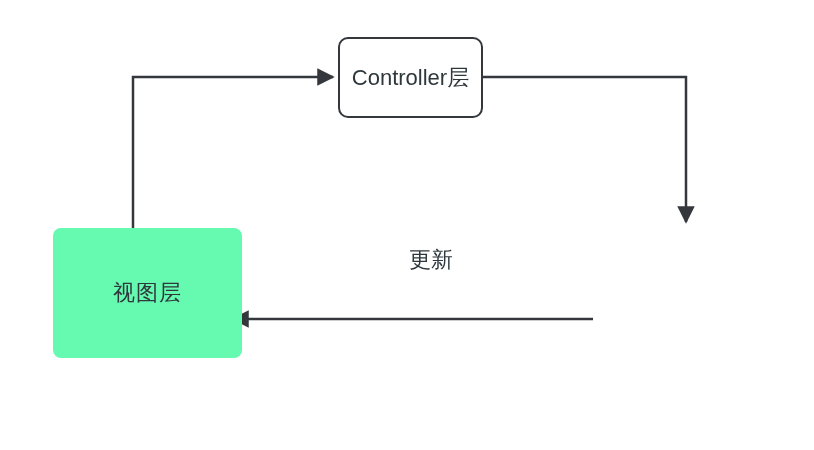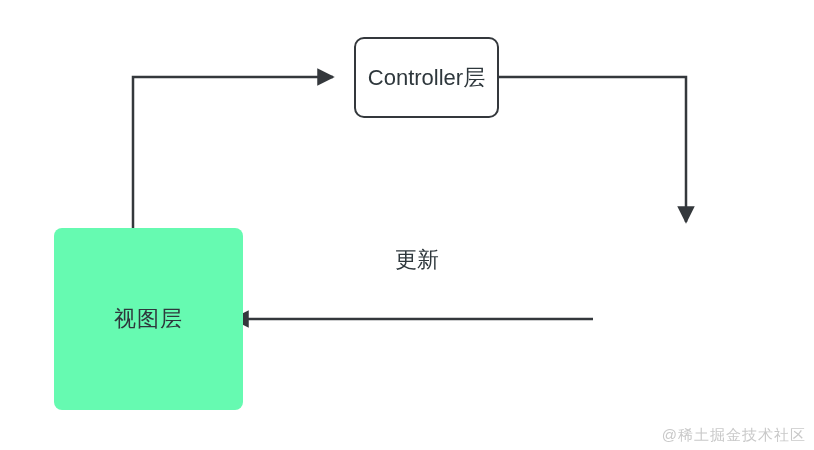--- a/index.html
+++ b/index.html
@@ -40,45 +40,44 @@
   }
   .node{
     position:absolute;
     display:flex;
     align-items:center;
     justify-content:center;
     box-sizing:border-box;
     font-size:22px;
     color:var(--text);
     letter-spacing:1px;
-    margin-left:16px;
   }
   .node-controller{
     left:338px;top:37px;
     width:145px;height:81px;
     background:var(--controller-bg);
     border:2.5px solid var(--line);
     border-radius:10px;
     letter-spacing:0;
   }
   .node-view{
-    left:38px;top:228px;
-    width:189px;height:182px;
+    left:53px;top:228px;
+    width:189px;height:130px;
     background:var(--view-box-bg);
     border-radius:8px;
   }
   .node-data{
     left:593px;top:227px;
     width:184px;height:185px;
     background:var(--data-box-bg);
     border-radius:8px;
   }
   .edge-label{
     position:absolute;
-    left:417px;top:245px;
+    left:431px;top:245px;
     transform:translateX(-50%);
     font-size:22px;
     color:var(--text);
   }
   .watermark{
     position:absolute;
     right:8px;bottom:5px;
     font-size:15px;
     color:var(--watermark);
     letter-spacing:1px;
@@ -104,15 +103,14 @@
     <span>Controller层</span>
   </div>
 
   <div class="node node-view">
     <span>视图层</span>
   </div>
 
 
   <div class="edge-label">更新</div>
 
-  <div class="watermark">@稀土掘金技术社区</div>
 
 </div>
 
 </body></html>

